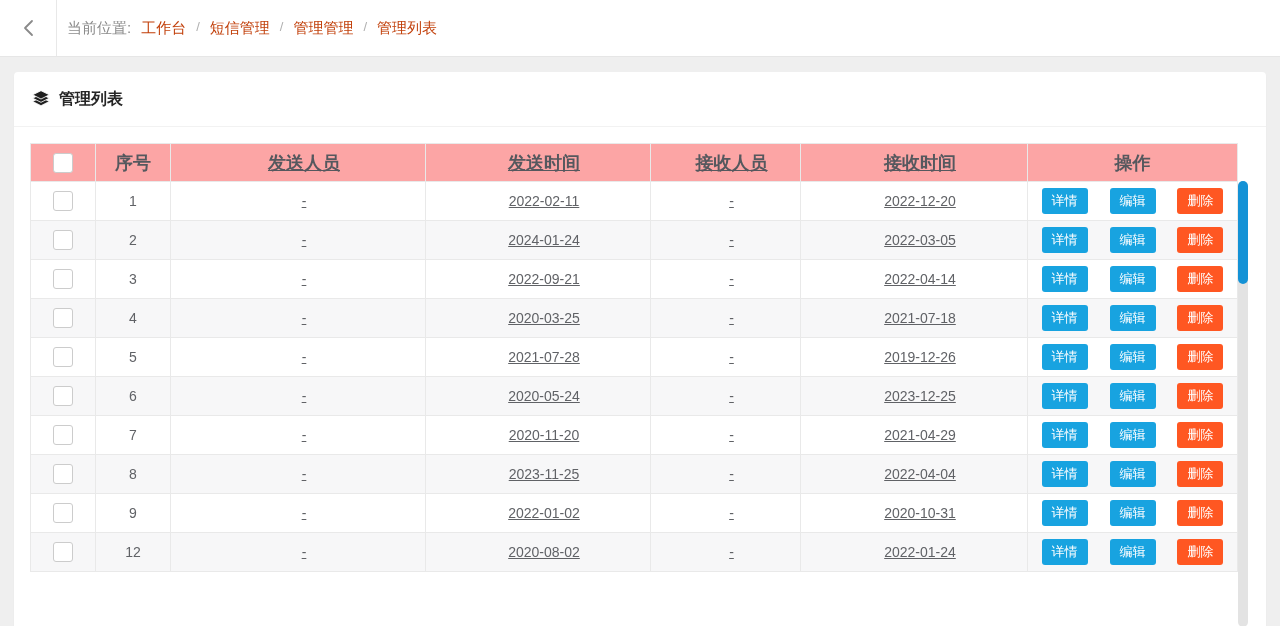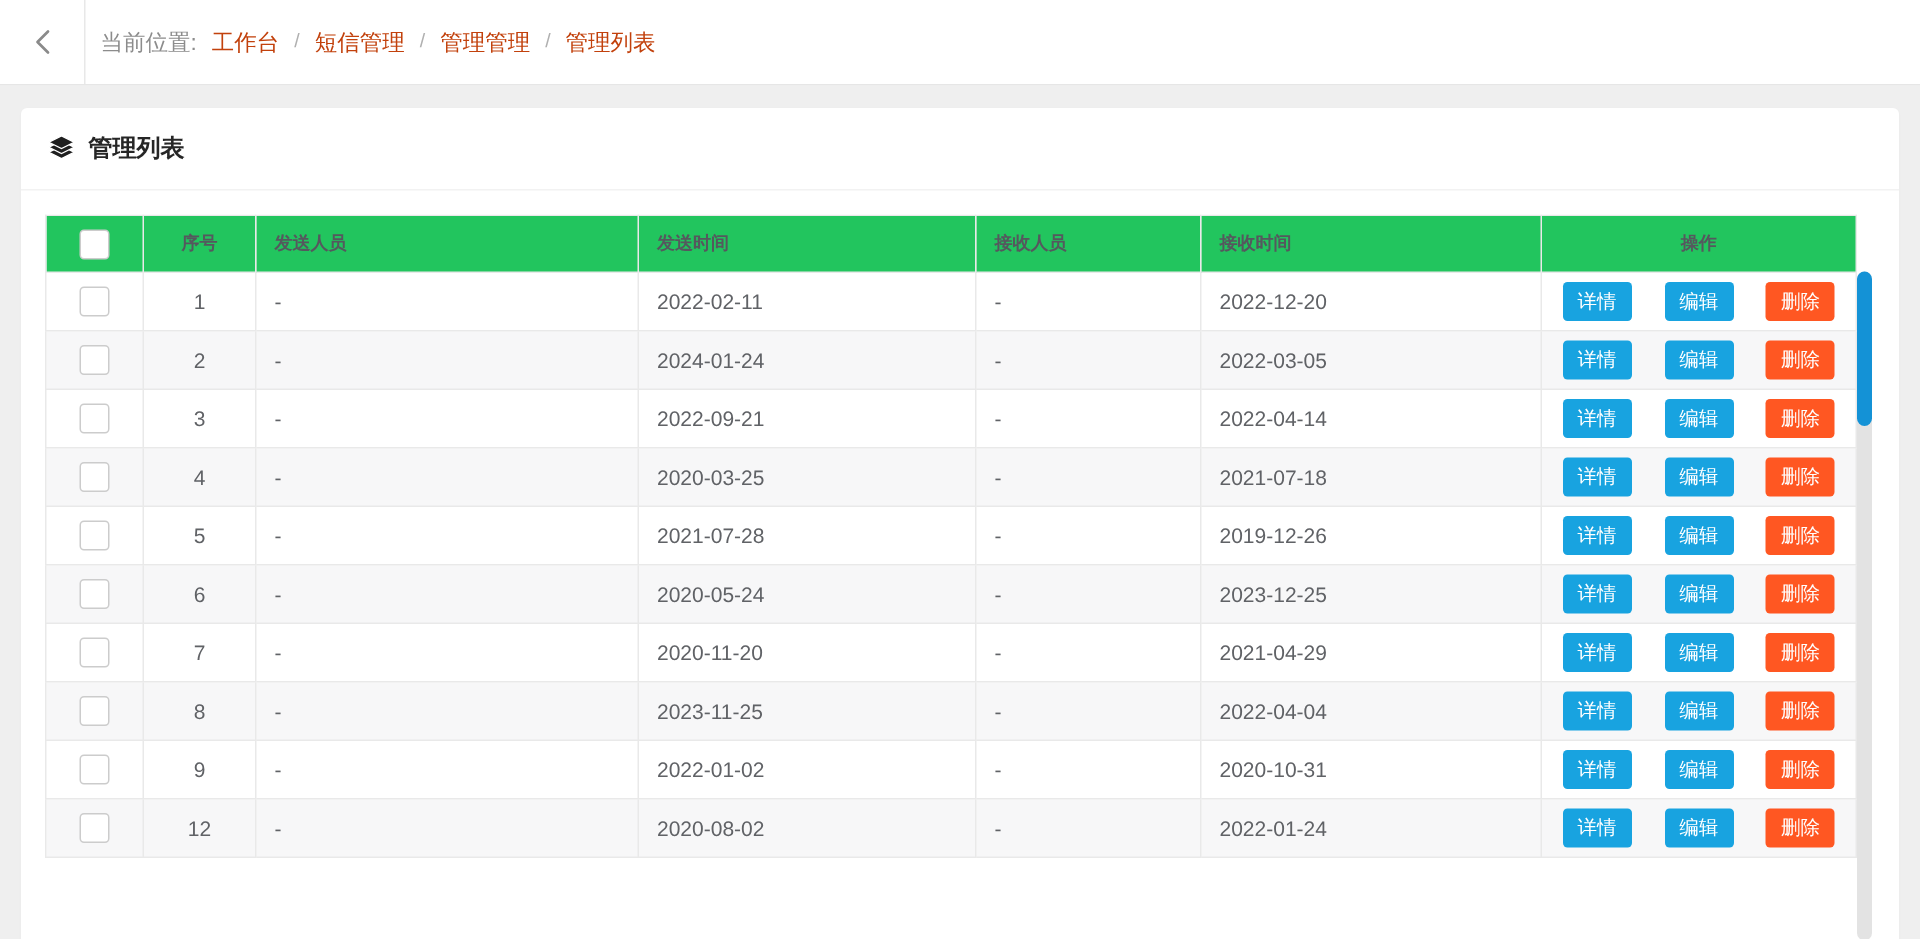--- a/index.html
+++ b/index.html
@@ -58,22 +58,22 @@
     overflow:hidden;
   }
   table {
     border-collapse:collapse; table-layout:fixed; width:1207px;
     font-size:14px;
   }
   th, td {
     border:1px solid #e9e9e9; height:39px; padding:0;
     font-weight:normal; color:#606266; background-clip:padding-box;
   }
-  thead th { height:38px; color:#55585e; font-weight:bold; background:#22c55e; font-size:12px; }
-  td.c-txt, th.c-txt { text-align:left; padding-left:12px; }
+  thead th { height:38px; color:#55585e; font-weight:bold; background:#fca5a5; font-size:18px; }
+  td.c-txt, th.c-txt { text-align:center; padding-left:12px;text-decoration:underline; }
   .c-center { text-align:center; }
   tbody tr:nth-child(even) td { background:#f7f7f8; }
   tbody tr:nth-child(odd) td { background:#fff; }
 
   .cb {
     display:inline-block; width:20px; height:20px; background:#fff;
     border:1px solid #ccc; border-radius:3px; vertical-align:middle; cursor:pointer;
   }
   .rbtn {
     display:inline-block; min-width:46px; height:26px; padding:0 9px;

